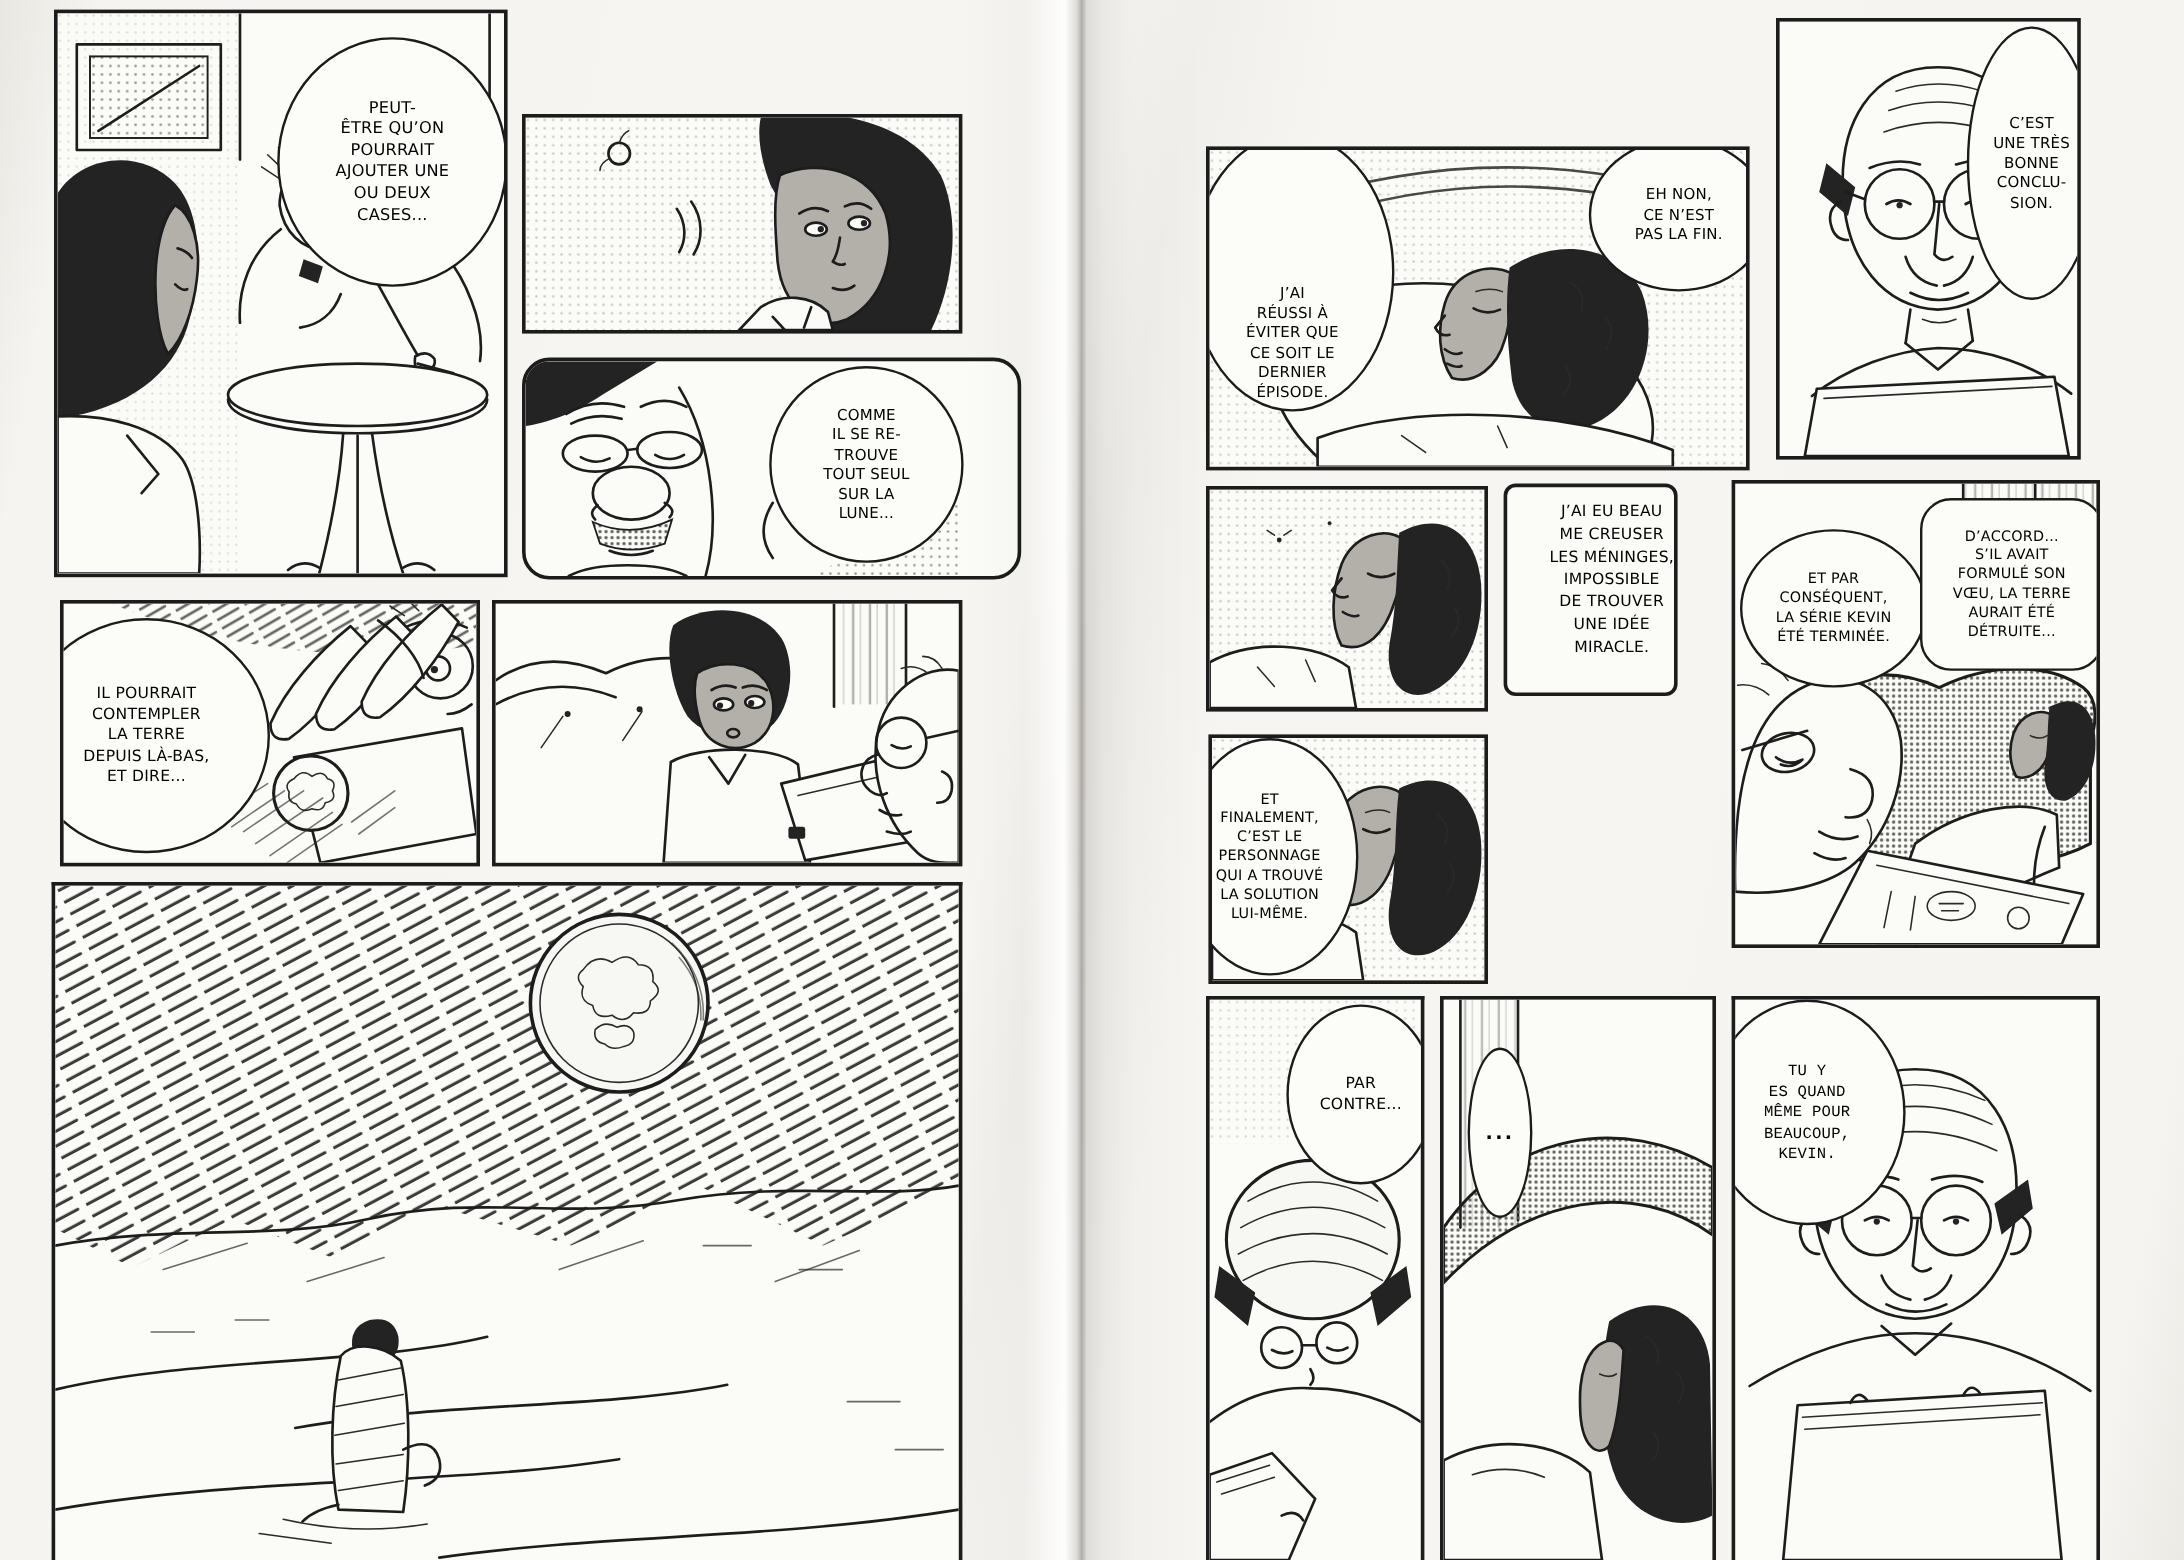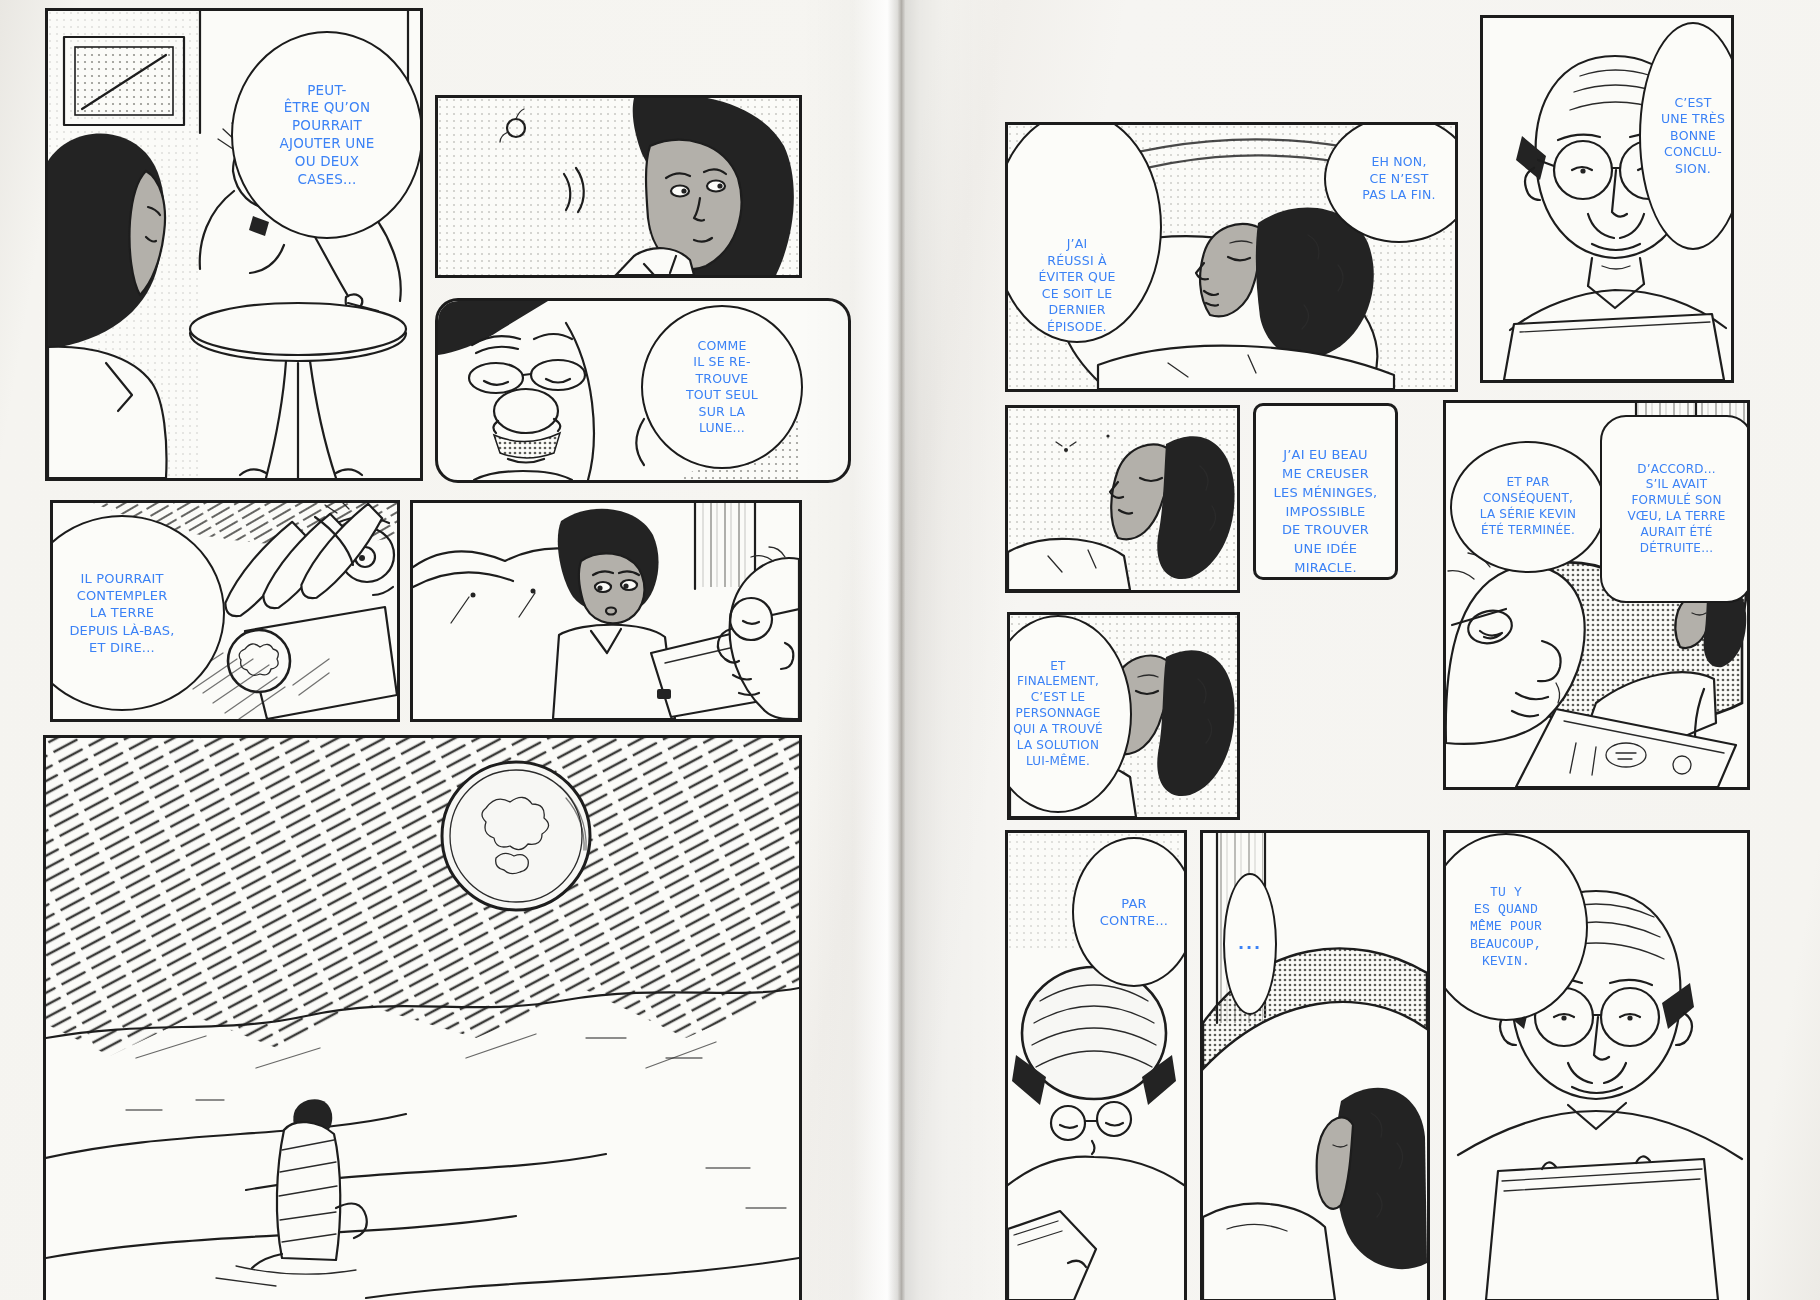--- a/index.html
+++ b/index.html
@@ -1,33 +1,33 @@
 <!DOCTYPE html>
 <html><head>
 <meta charset="utf-8">
 <style>
   html,body{margin:0;padding:0;background:#dedcd7;}
   .spread{position:relative;width:1820px;height:1300px;overflow:hidden;
           background:linear-gradient(100deg,#e9e7e2 0%,#f5f4f0 4%,#f6f5f1 46%,#f1efeb 49%,#f6f5f2 55%,#f5f4f0 96%,#eceae5 100%);
-          font-family:"DejaVu Sans",sans-serif;color:#3b82f6;}
+          font-family:"DejaVu Sans",sans-serif;color:#000000;}
   .fold{position:absolute;top:0;height:1300px;pointer-events:none;z-index:5;}
   .panel{position:absolute;background:#fbfbf8;border:3px solid #1c1c1c;box-sizing:border-box;overflow:hidden;}
   .art{position:absolute;left:0;top:0;}
   .art .s{fill:none;stroke:#1d1d1d;stroke-width:2.2;stroke-linecap:round;stroke-linejoin:round;}
   .art .sthin{fill:none;stroke:#2a2a2a;stroke-width:1.3;stroke-linecap:round;stroke-linejoin:round;}
   .art .fD{fill:#232323;stroke:none;}
   .art .fG{fill:#b3b0aa;stroke:#1d1d1d;stroke-width:2.2;stroke-linejoin:round;}
   .art .fW{fill:#fbfbf8;stroke:#1d1d1d;stroke-width:2.2;stroke-linejoin:round;}
   .art .fT{fill:url(#dots);stroke:none;}
   .bubble{position:absolute;z-index:3;background:#fcfcf9;border:2.6px solid #1b1b1b;border-radius:50%;
           display:flex;align-items:center;justify-content:center;text-align:center;
           white-space:pre-line;font-size:13px;line-height:1.32;letter-spacing:.2px;padding:6px;box-sizing:border-box;}
   .bubble span{display:block;}
-  .bubble-box{display:flex;justify-content:center;align-items:flex-start;text-align:center;
-              white-space:pre-line;font-size:13px;line-height:1.45;letter-spacing:.2px;padding-top:40px;}
+  .bubble-box{display:flex;justify-content:flex-end;align-items:flex-start;text-align:center;
+              white-space:pre-line;font-size:13px;line-height:1.45;letter-spacing:.2px;padding-top:12px;}
 </style>
 </head>
 <body>
 
 <svg width="0" height="0" style="position:absolute" aria-hidden="true">
   <defs>
     <pattern id="dots" width="7" height="7" patternUnits="userSpaceOnUse">
         <circle cx="2" cy="2" r="1.1" fill="#9a9a95"></circle>
       </pattern>
     <pattern id="dotsD" width="5" height="5" patternUnits="userSpaceOnUse">
@@ -373,21 +373,21 @@
           <circle class="sthin" cx="236" cy="362" r="9"></circle>
           <path class="sthin" d="M130,340 l-6,30 M150,344 l-4,28"></path>
         </g>
       </svg>
       <div class="bubble" style="left:4px;top:38px;width:156px;height:132px;font-size:12px;">
         <span>ET PAR
 CONSÉQUENT,
 LA SÉRIE KEVIN
 ÉTÉ TERMINÉE.</span>
       </div>
-      <div class="bubble" style="left:154px;top:12px;width:153px;height:188px;font-size:12px;border-radius:26px;justify-content:center;">
+      <div class="bubble" style="left:154px;top:12px;width:153px;height:144px;font-size:12px;border-radius:26px;justify-content:center;">
         <span>D’ACCORD...
 S’IL AVAIT
 FORMULÉ SON
 VŒU, LA TERRE
 AURAIT ÉTÉ
 DÉTRUITE...</span>
       </div>
     </section>
 
     <section class="panel" style="left:102px;top:612px;width:233px;height:208px;">

